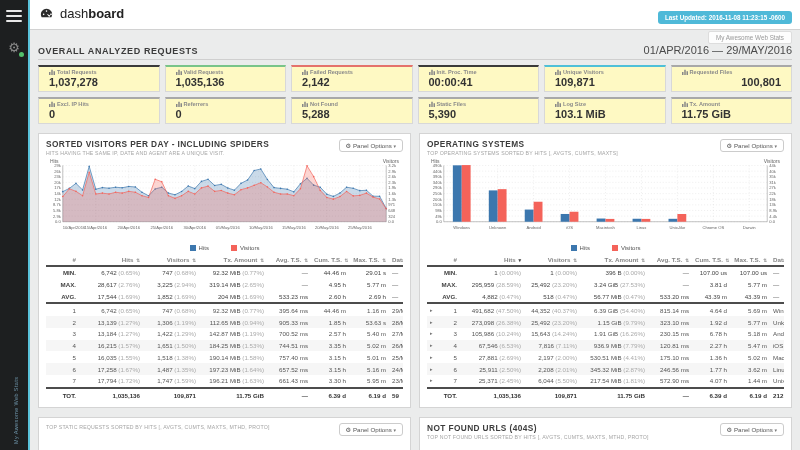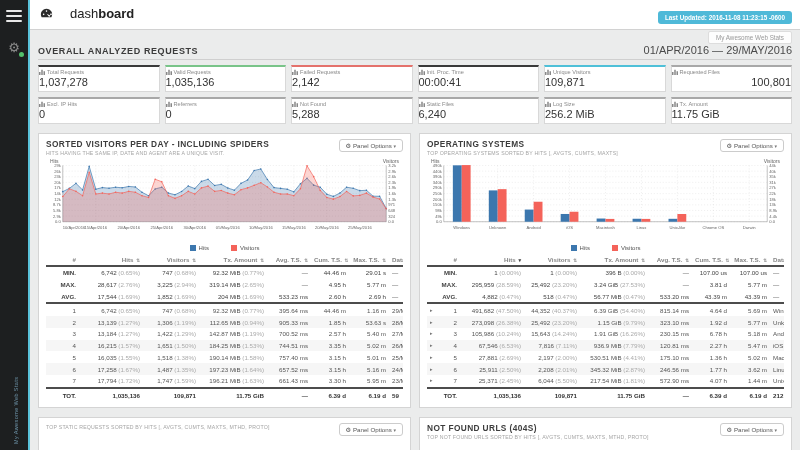--- a/index.html
+++ b/index.html
@@ -6,32 +6,32 @@
   body{width:800px;height:450px;overflow:hidden;background:#ebecec;font-family:"Liberation Sans",sans-serif;position:relative;}
   
   .sidebar{position:absolute;left:0;top:0;width:28px;height:450px;background:#1d1f20;border-right:2px solid #59c2da;z-index:30;}
   .hamburger{margin:10px auto 0;width:16px;cursor:pointer;}
   .hamburger div{height:2px;background:#e8e8e8;margin:3px 0;border-radius:1px;}
   .gear{margin:18px auto 0;text-align:center;color:#8a8a8a;font-size:13px;position:relative;cursor:pointer;width:18px;}
   .gear .dot{position:absolute;right:-1px;bottom:-2px;width:5px;height:5px;border-radius:50%;background:#53c06b;}
   .vtext{position:absolute;left:19px;bottom:6px;transform:rotate(-90deg);transform-origin:left bottom;font-size:5.5px;color:#6d93a8;white-space:nowrap;letter-spacing:0.4px;}
   
   .topbar{position:absolute;left:30px;right:0;top:0;height:29px;background:#fff;border-bottom:1px solid #d2d2d2;z-index:10;}
-  .brand{position:absolute;left:10px;top:6px;font-size:13px;color:#222;display:flex;align-items:center;gap:17px;}
+  .brand{position:absolute;left:10px;top:6px;font-size:13px;color:#222;display:flex;align-items:center;gap:7px;}
   .brand b{font-weight:bold;}
   .badge{position:absolute;right:8px;top:11px;background:#4fb9d8;color:#fff;font-size:6.3px;font-weight:bold;padding:3px 7px;border-radius:3px;z-index:40;}
   .pill{position:absolute;right:8px;top:31px;background:#fdfdfd;border:1px solid #ddd;color:#999;font-size:6.3px;padding:2px 7px;border-radius:2px;z-index:40;}
   
   .content{position:absolute;left:30px;right:0;top:29px;padding:0 8px;}
   .sectionrow{display:flex;justify-content:space-between;align-items:flex-end;border-bottom:1px solid #cfcfcf;padding:15px 0 3px;}
   .sectiontitle{font-size:9px;font-weight:bold;color:#3b3b3b;letter-spacing:0.6px;}
   .daterange{font-size:11px;color:#4a4a4a;}
   
   .cards{display:grid;grid-template-columns:repeat(6,1fr);gap:5px;margin-top:5px;}
-  .card{background:#ffffff;border:1px solid #d8d8d8;border-top:2px solid #888;padding:2px 0 3px;min-height:19px;}
+  .card{background:#fef9c3;border:1px solid #d8d8d8;border-top:2px solid #888;padding:2px 10px 3px;min-height:19px;font-weight:bold;}
   .card .lbl{font-size:5.6px;color:#8a8a8a;display:flex;align-items:center;gap:2px;white-space:nowrap;overflow:hidden;}
   .card .val{font-size:11px;color:#333;margin-top:1px;}
   
   .panels{display:flex;gap:8px;margin-top:9px;}
   .panel{flex:1;background:#fff;border:1px solid #d4d4d4;position:relative;padding:5px 7px 6px;}
   .ptitle{font-size:8.3px;font-weight:bold;color:#3c3c3c;letter-spacing:0.4px;}
   .psub{font-size:5.2px;color:#a5a5a5;margin-top:1px;letter-spacing:0.2px;}
   .popt{position:absolute;top:5px;right:7px;font-size:6.2px;color:#555;border:1px solid #ccc;border-radius:3px;padding:2px 6px;background:#fff;cursor:pointer;white-space:nowrap;}
   .popt .caret{font-size:5px;color:#777;}
   .chartwrap{position:relative;margin-top:4px;}
@@ -195,32 +195,32 @@
       </div>
       <div class="card" style="border-top-color: rgb(168, 168, 168);">
         <div class="lbl">
           <svg width="6" height="6" viewBox="0 0 8 8">
             <rect x="0" y="4" width="2" height="4" fill="#888"></rect>
             <rect x="3" y="1" width="2" height="7" fill="#888"></rect>
             <rect x="6" y="3" width="2" height="5" fill="#888"></rect>
           </svg>
           <span>Static Files</span>
         </div>
-        <div class="val">6,240</div>
+        <div class="val">5,390</div>
       </div>
       <div class="card" style="border-top-color: rgb(168, 168, 168);">
         <div class="lbl">
           <svg width="6" height="6" viewBox="0 0 8 8">
             <rect x="0" y="4" width="2" height="4" fill="#888"></rect>
             <rect x="3" y="1" width="2" height="7" fill="#888"></rect>
             <rect x="6" y="3" width="2" height="5" fill="#888"></rect>
           </svg>
           <span>Log Size</span>
         </div>
-        <div class="val">256.2 MiB</div>
+        <div class="val">103.1 MiB</div>
       </div>
       <div class="card" style="border-top-color: rgb(168, 168, 168);">
         <div class="lbl">
           <svg width="6" height="6" viewBox="0 0 8 8">
             <rect x="0" y="4" width="2" height="4" fill="#888"></rect>
             <rect x="3" y="1" width="2" height="7" fill="#888"></rect>
             <rect x="6" y="3" width="2" height="5" fill="#888"></rect>
           </svg>
           <span>Tx. Amount</span>
         </div>

